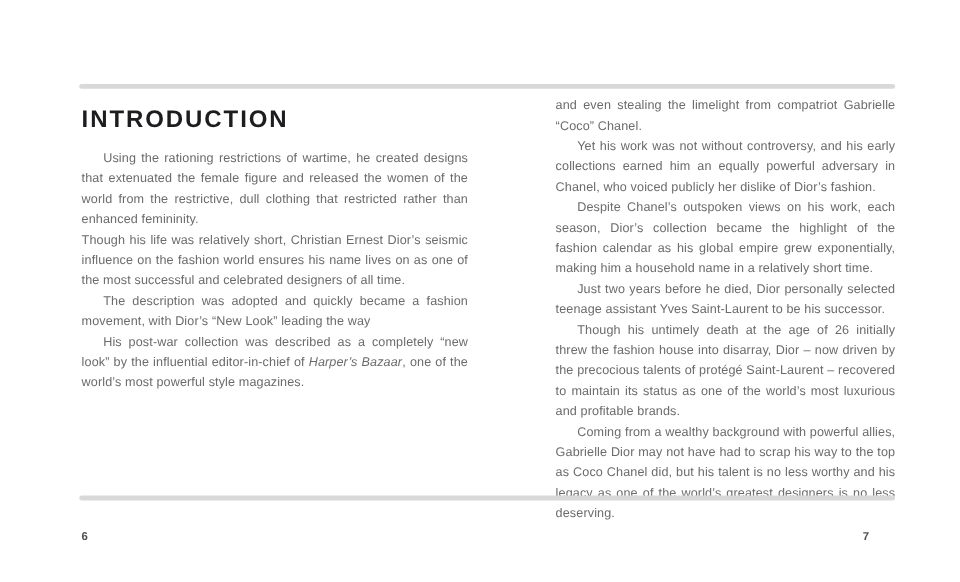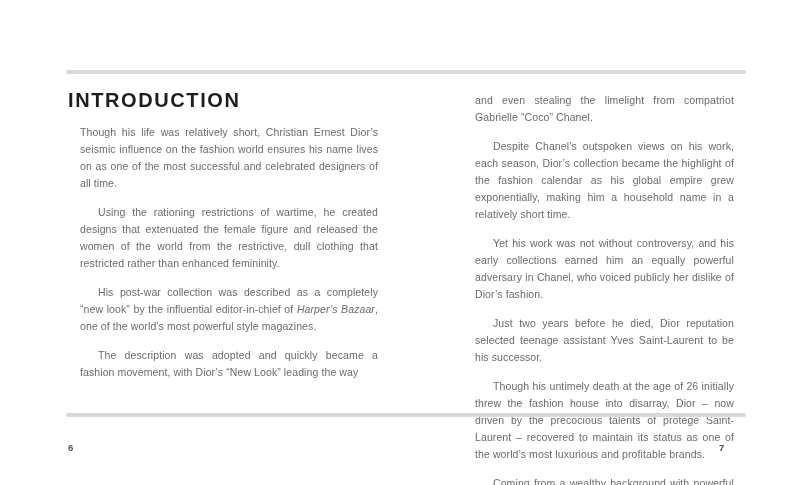--- a/index.html
+++ b/index.html
@@ -42,21 +42,21 @@
   }
   .heading {
     margin: 0 0 15px 0;
     font-size: 20px;
     line-height: 17px;
     font-weight: bold;
     letter-spacing: 1.6px;
     color: var(--heading-text, #1d1d1f);
   }
   .body-para {
-    margin: 12px;
+    margin: 0;
     font-size: 10.5px;
     line-height: 17px;
     letter-spacing: 0.1px;
     text-align: justify;
     color: var(--body-text, #6b6b6b);
   }
   .body-para.indent { text-indent: 18px; }
   .italic { font-style: italic; }
 
   .page-num {
@@ -72,33 +72,33 @@
 </head>
 <body>
 
 <div class="spread" style="--body-text: #6b6b6b; --heading-text: #1d1d1f; --rule-color: #d9d9d9; --page-num-color: #4f4f4f;">
 
   <div class="rule rule-top"></div>
 
   <div class="col col-left">
     <h1 class="heading">INTRODUCTION</h1>
     <div>
+        <p class="body-para indent"><span>Using the rationing restrictions of wartime, he created designs that extenuated the female figure and released the women of the world from the restrictive, dull clothing that restricted rather than enhanced femininity.</span></p>
         <p class="body-para"><span>Though his life was relatively short, Christian Ernest Dior’s seismic influence on the fashion world ensures his name lives on as one of the most successful and celebrated designers of all time.</span></p>
-        <p class="body-para indent"><span>Using the rationing restrictions of wartime, he created designs that extenuated the female figure and released the women of the world from the restrictive, dull clothing that restricted rather than enhanced femininity.</span></p>
+        <p class="body-para indent"><span>The description was adopted and quickly became a fashion movement, with Dior’s “New Look” leading the way</span></p>
         <p class="body-para indent"><span>His post-war collection was described as a completely “new look” by the influential editor-in-chief of </span><span class="italic">Harper’s Bazaar</span><span>, one of the world’s most powerful style magazines.</span></p>
-        <p class="body-para indent"><span>The description was adopted and quickly became a fashion movement, with Dior’s “New Look” leading the way</span></p>
       </div>
   </div>
 
   <div class="col col-right">
     <div>
         <p class="body-para"><span>and even stealing the limelight from compatriot Gabrielle “Coco” Chanel.</span></p>
+        <p class="body-para indent"><span>Yet his work was not without controversy, and his early collections earned him an equally powerful adversary in Chanel, who voiced publicly her dislike of Dior’s fashion.</span></p>
         <p class="body-para indent"><span>Despite Chanel’s outspoken views on his work, each season, Dior’s collection became the highlight of the fashion calendar as his global empire grew exponentially, making him a household name in a relatively short time.</span></p>
-        <p class="body-para indent"><span>Yet his work was not without controversy, and his early collections earned him an equally powerful adversary in Chanel, who voiced publicly her dislike of Dior’s fashion.</span></p>
-        <p class="body-para indent"><span>Just two years before he died, Dior reputation selected teenage assistant Yves Saint-Laurent to be his successor.</span></p>
+        <p class="body-para indent"><span>Just two years before he died, Dior personally selected teenage assistant Yves Saint-Laurent to be his successor.</span></p>
         <p class="body-para indent"><span>Though his untimely death at the age of 26 initially threw the fashion house into disarray, Dior – now driven by the precocious talents of protégé Saint-Laurent – recovered to maintain its status as one of the world’s most luxurious and profitable brands.</span></p>
         <p class="body-para indent"><span>Coming from a wealthy background with powerful allies, Gabrielle Dior may not have had to scrap his way to the top as Coco Chanel did, but his talent is no less worthy and his legacy as one of the world’s greatest designers is no less deserving.</span></p>
       </div>
   </div>
 
   <div class="rule rule-bottom"></div>
 
   <div class="page-num page-num-left">6</div>
 
   <div class="page-num page-num-right">7</div>

